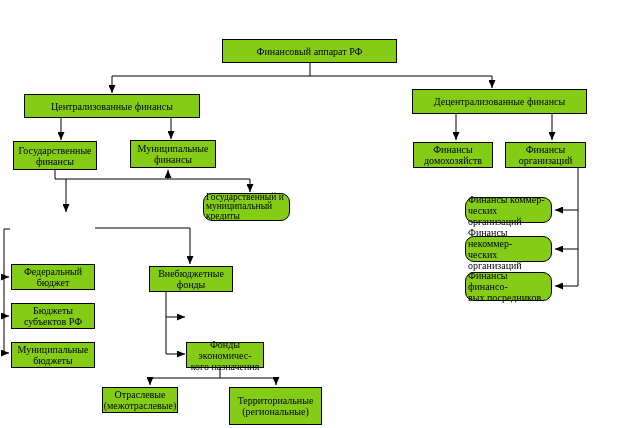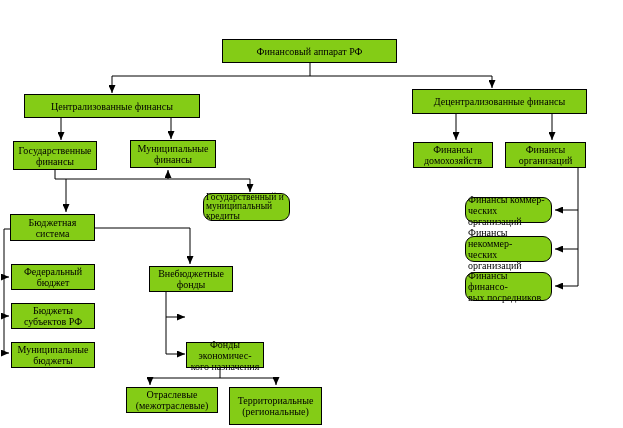--- a/index.html
+++ b/index.html
@@ -107,40 +107,38 @@
   <div class="node" style="left:13px;  top:141px; width:84px;  height:29px">Государственные
 финансы</div>
 
   <div class="node" style="left:130px; top:140px; width:86px;  height:28px">Муниципальные
 финансы</div>
 
   <div class="node left tight" style="left:203px; top:193px; width:87px; height:28px">Государственный и
 муниципальный
 кредиты</div>
 
-  <div class="node" style="left:10px;  top:214px; width:85px;  height:27px">Бюджетная
-система</div>
 
   <div class="node" style="left:11px;  top:264px; width:84px;  height:26px">Федеральный
 бюджет</div>
 
   <div class="node" style="left:11px;  top:303px; width:84px;  height:26px">Бюджеты
 субъектов РФ</div>
 
   <div class="node" style="left:11px;  top:342px; width:84px;  height:26px">Муниципальные
 бюджеты</div>
 
   <div class="node" style="left:149px; top:266px; width:84px;  height:26px">Внебюджетные
 фонды</div>
 
 
   <div class="node" style="left:186px; top:342px; width:78px;  height:26px">Фонды экономичес-
 кого назначения</div>
 
-  <div class="node" style="left:126px; top:387px; width:92px;  height:26px">Отраслевые
+  <div class="node" style="left:102px; top:387px; width:76px;  height:26px">Отраслевые
 (межотраслевые)</div>
 
   <div class="node" style="left:229px; top:387px; width:93px;  height:38px">Территориальные
 (региональные)</div>
 
   <div class="node" style="left:413px; top:142px; width:80px;  height:26px">Финансы
 домохозяйств</div>
 
   <div class="node" style="left:505px; top:142px; width:81px;  height:26px">Финансы
 организаций</div>

